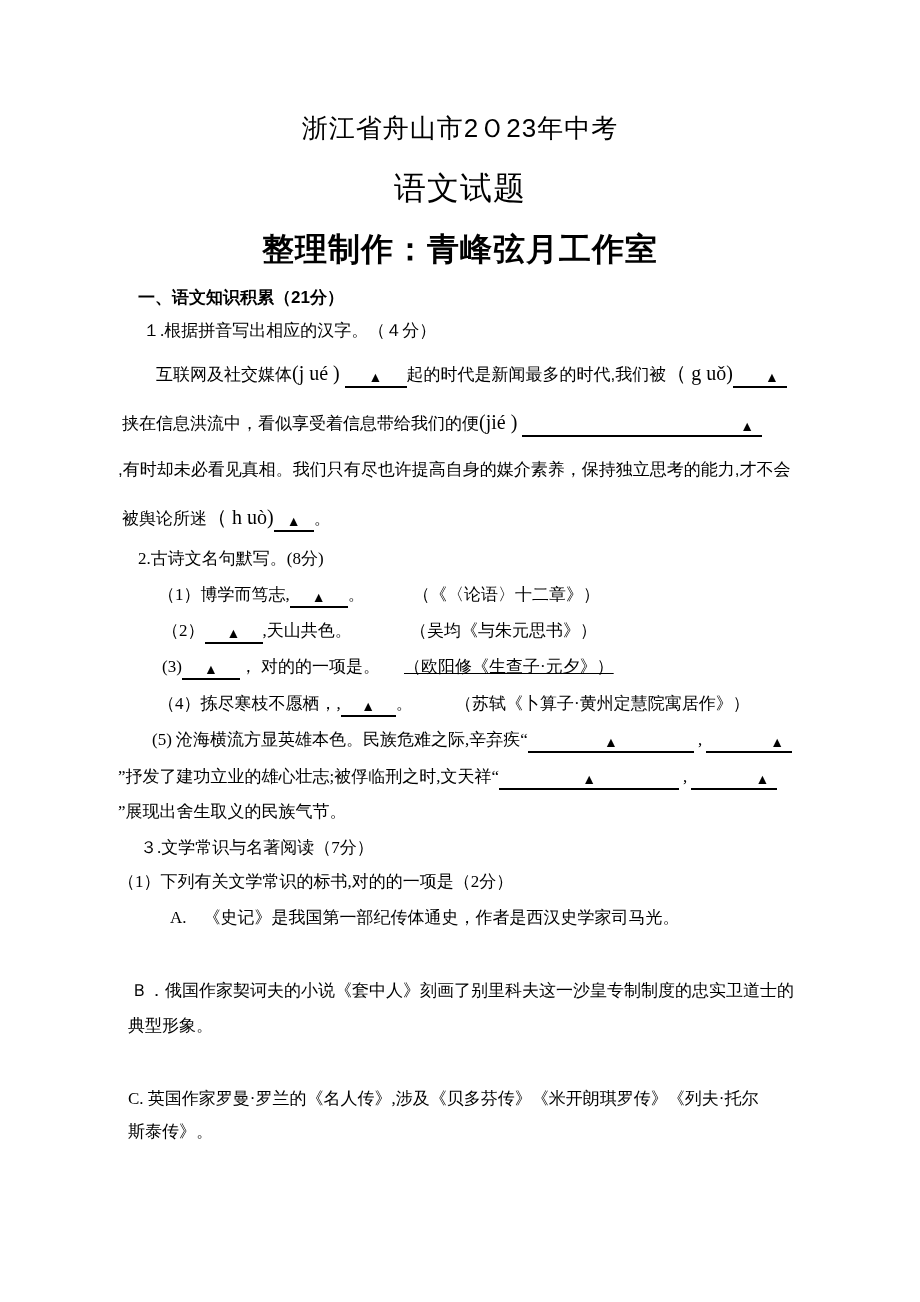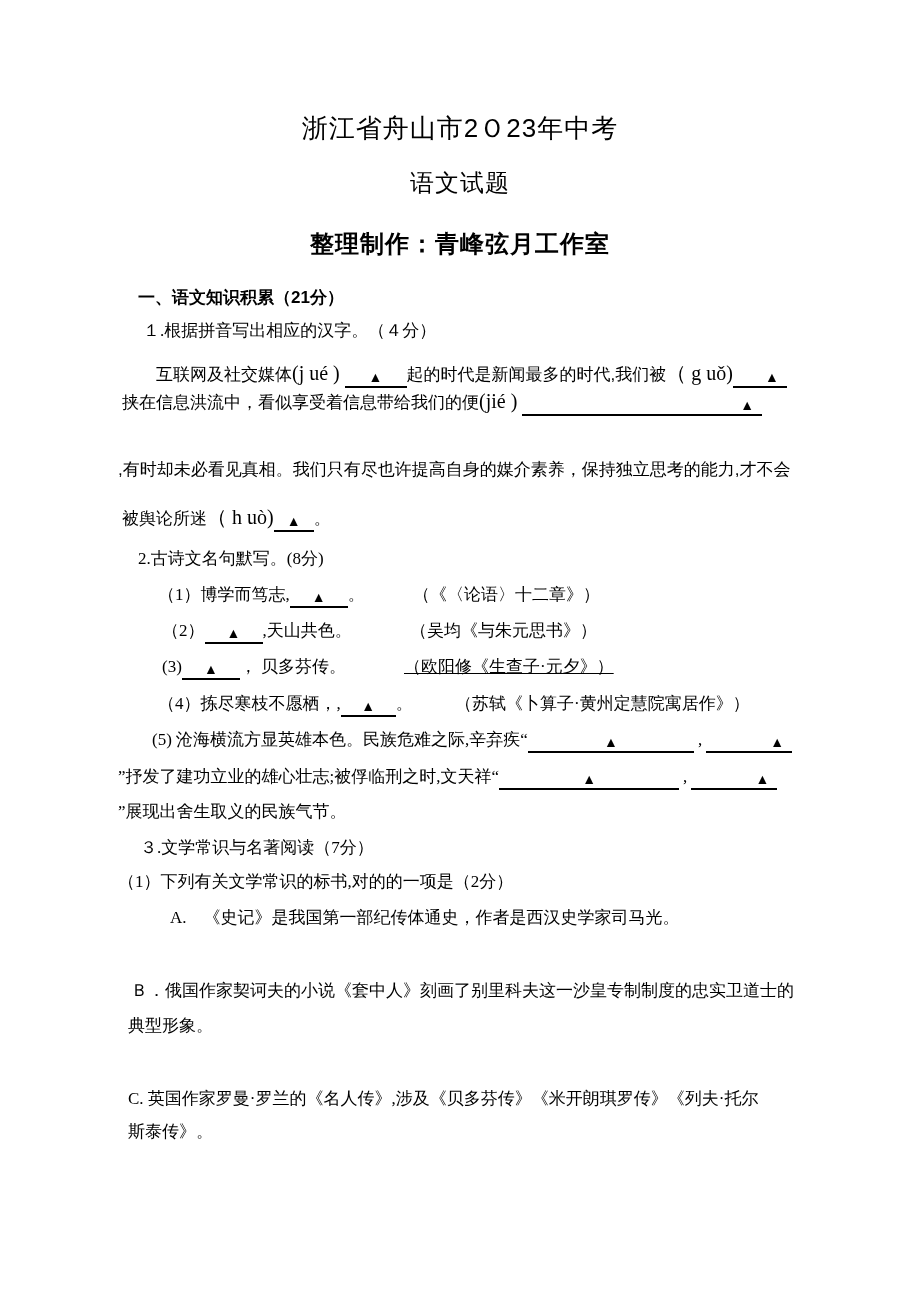--- a/index.html
+++ b/index.html
@@ -6,21 +6,21 @@
   .page {
     position:relative; width:920px; height:1302px; background:#ffffff;
     color:#000; overflow:hidden;
   }
   .line { position:absolute; white-space:nowrap; line-height:1.25; }
   .sans  { font-family:"Liberation Sans","DejaVu Sans",sans-serif; }
   .serif { font-family:"Liberation Serif","DejaVu Serif",serif; }
   .bold  { font-weight:bold; }
   .center { left:0; width:920px; text-align:center; }
   .fs-title { font-size:26px; letter-spacing:1px; }
-  .fs-sub   { font-size:24px; letter-spacing:1px; }
+  .fs-sub   { font-size:32px; letter-spacing:1px; }
   .fs-body  { font-size:17px; }
   .py { font-family:"Liberation Serif","DejaVu Serif",serif; font-size:20px; }
   .blank {
     display:inline-block; border-bottom:2px solid #000;
     height:17px; line-height:17px; font-size:14px; text-align:center;
     vertical-align:-2px;
   }
   .blank.right { text-align:right; padding-right:8px; }
   
   .b-q1l1a { width:62px; }
@@ -46,21 +46,21 @@
 
   <div class="line sans fs-body bold" style="left:138px; top:287px;">一、语文知识积累（21分）</div>
 
   <div class="line serif fs-body" style="left:143px; top:320px;">１.根据拼音写出相应的汉字。（４分）</div>
 
   <div class="line sans fs-body" style="left:156px; top:361px;">
     <span>互联网及社交媒体</span><span class="py">(j ué )</span>
     <span class="blank b-q1l1a">▲</span><span>起的时代是新闻最多的时代,我们被</span><span class="py">（ g uǒ)</span><span class="blank right b-q1l1b">▲</span>
   </div>
 
-  <div class="line sans fs-body" style="left:122px; top:389px;">
+  <div class="line sans fs-body" style="left:122px; top:410px;">
     <span>挟在信息洪流中，看似享受着信息带给我们的便</span><span class="py">(jié )</span>
     <span class="blank right b-q1l2">▲</span>
   </div>
 
   <div class="line sans fs-body" style="left:118px; top:459px;">,有时却未必看见真相。我们只有尽也许提高自身的媒介素养，保持独立思考的能力,才不会</div>
 
   <div class="line sans fs-body" style="left:122px; top:505px;">
     <span>被舆论所迷</span><span class="py">（ h uò)</span><span class="blank b-q1l4">▲</span><span>。</span>
   </div>
 
@@ -70,21 +70,21 @@
     <span>（1）博学而笃志,</span><span class="blank b-q2">▲</span><span>。</span>
   </div>
   <div class="line serif fs-body" style="left:413px; top:584px;">（《〈论语〉十二章》）</div>
 
   <div class="line serif fs-body" style="left:162px; top:620px;">
     <span>（2）</span><span class="blank b-q2">▲</span><span>,天山共色。</span>
   </div>
   <div class="line serif fs-body" style="left:410px; top:620px;">（吴均《与朱元思书》）</div>
 
   <div class="line serif fs-body" style="left:162px; top:656px;">
-    <span>(3)</span><span class="blank b-q2">▲</span><span>， 贝多芬传。</span>
+    <span>(3)</span><span class="blank b-q2">▲</span><span>， 对的的一项是。</span>
   </div>
   <div class="line serif fs-body" style="left:404px; top:656px;text-decoration:underline;">（欧阳修《生查子·元夕》）</div>
 
   <div class="line serif fs-body" style="left:158px; top:693px;">
     <span>（4）拣尽寒枝不愿栖，,</span><span class="blank b-q2s">▲</span><span>。</span>
   </div>
   <div class="line serif fs-body" style="left:455px; top:693px;">（苏轼《卜算子·黄州定慧院寓居作》）</div>
 
   <div class="line serif fs-body" style="left:152px; top:729px;">
     <span>(5) 沧海横流方显英雄本色。民族危难之际,辛弃疾“</span><span class="blank b-5a1">▲</span><span class="sep">,</span><span class="blank right b-5a2">▲</span>

